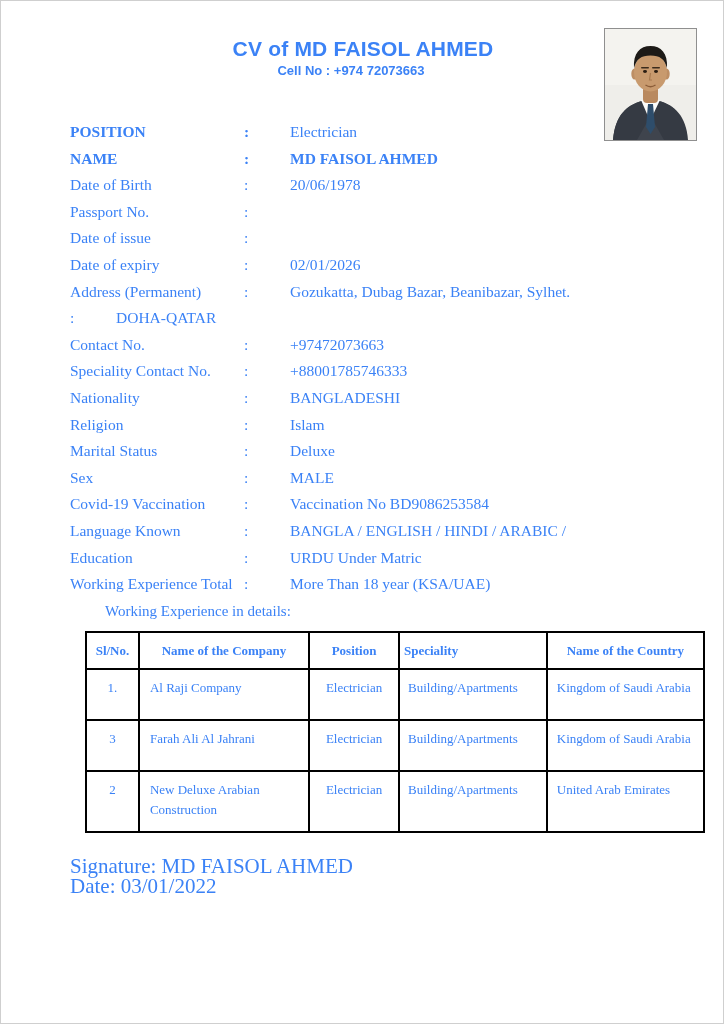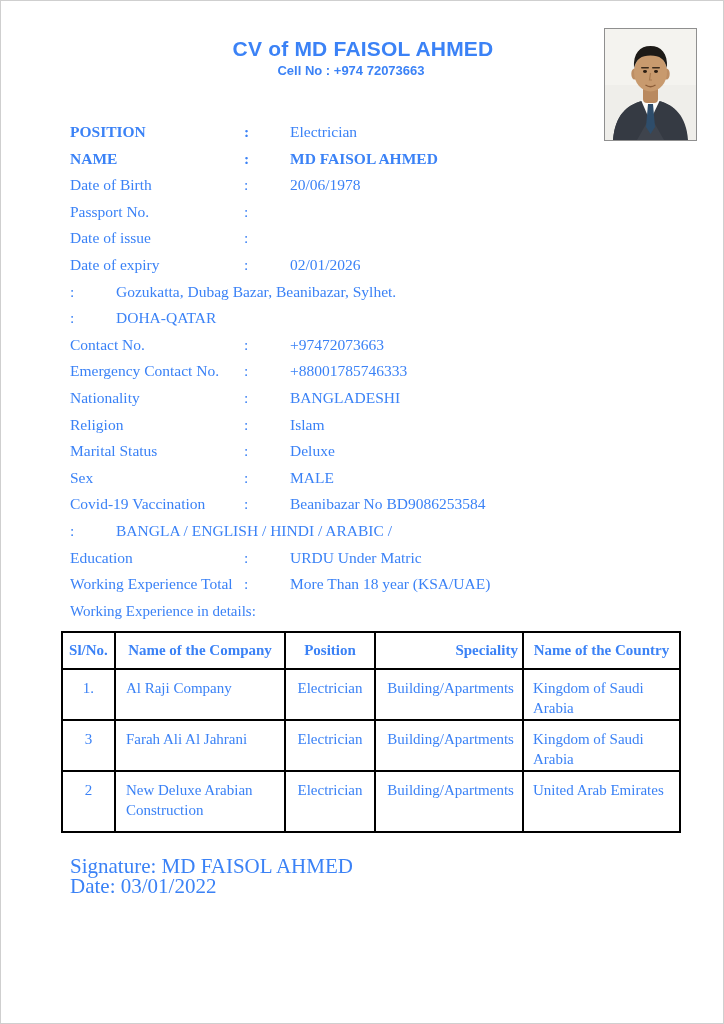--- a/index.html
+++ b/index.html
@@ -41,46 +41,46 @@
     height:26.6px;
     font-size:15.5px;
     line-height:20px;
     align-items:flex-start;
   }
   .f-label{width:174px;flex:none;}
   .f-colon{width:46px;flex:none;}
   .f-value{flex:1;}
   .bold{font-weight:bold;}
   .details-heading{
-    height:26.6px;font-size:15px;line-height:20px;
+    height:26.6px;font-size:15px;line-height:20px;margin-left:35px;
   }
   .exp-table{
-    position:absolute;left:60px;top:630px;width:620px;
+    position:absolute;left:84px;top:630px;width:620px;
     border-collapse:collapse;
-    font-size:15px;
+    font-size:13px;
   }
   .exp-table th,.exp-table td{
     border:2px solid #000;
     box-sizing:border-box;
   }
   .exp-table th{
     font-weight:bold;text-align:center;
     height:37px;padding:0 4px;
   }
   .exp-table td{
     vertical-align:top;
     padding:8px 8px 0 8px;
     line-height:20px;
   }
   .exp-table tbody tr{height:51px;}
   .exp-table tbody tr:nth-child(3){height:61px;}
   .exp-table .col0{width:53px;text-align:center;}
   .exp-table .col1{width:171px;text-align:left;padding-left:10px;}
   .exp-table .col2{width:90px;text-align:center;}
-  .exp-table .col3{width:148px;text-align:right;}
+  .exp-table .col3{width:148px;text-align:left;}
   .exp-table .col4{width:158px;text-align:left;padding-left:9px;}
   .exp-table thead .col0,.exp-table thead .col1,.exp-table thead .col4{text-align:center;padding-left:4px;}
   .footer-block{
     position:absolute;left:69px;top:856px;
     font-size:21px;line-height:19.5px;
   }
 </style>
 </head>
 <body>
 
@@ -146,34 +146,35 @@
       <div class="f-row">
         <div class="f-label">Date of issue</div>
         <div class="f-colon">:</div>
       </div>
       <div class="f-row">
         <div class="f-label">Date of expiry</div>
         <div class="f-colon">:</div>
         <div class="f-value">02/01/2026</div>
       </div>
       <div class="f-row">
+        <div class="f-label">Address (Permanent)</div>
         <div class="f-colon">:</div>
         <div class="f-value">Gozukatta, Dubag Bazar, Beanibazar, Sylhet.</div>
       </div>
       <div class="f-row">
         <div class="f-colon">:</div>
         <div class="f-value">DOHA-QATAR</div>
       </div>
       <div class="f-row">
         <div class="f-label">Contact No.</div>
         <div class="f-colon">:</div>
         <div class="f-value">+97472073663</div>
       </div>
       <div class="f-row">
-        <div class="f-label">Emergency Contact No.</div>
+        <div class="f-label">Speciality Contact No.</div>
         <div class="f-colon">:</div>
         <div class="f-value">+88001785746333</div>
       </div>
       <div class="f-row">
         <div class="f-label">Nationality</div>
         <div class="f-colon">:</div>
         <div class="f-value">BANGLADESHI</div>
       </div>
       <div class="f-row">
         <div class="f-label">Religion</div>
@@ -186,23 +187,24 @@
         <div class="f-value">Deluxe</div>
       </div>
       <div class="f-row">
         <div class="f-label">Sex</div>
         <div class="f-colon">:</div>
         <div class="f-value">MALE</div>
       </div>
       <div class="f-row">
         <div class="f-label">Covid-19 Vaccination</div>
         <div class="f-colon">:</div>
-        <div class="f-value">Beanibazar No BD9086253584</div>
-      </div>
-      <div class="f-row">
+        <div class="f-value">Vaccination No BD9086253584</div>
+      </div>
+      <div class="f-row">
+        <div class="f-label">Language Known</div>
         <div class="f-colon">:</div>
         <div class="f-value">BANGLA / ENGLISH / HINDI / ARABIC /</div>
       </div>
       <div class="f-row">
         <div class="f-label">Education</div>
         <div class="f-colon">:</div>
         <div class="f-value">URDU Under Matric</div>
       </div>
       <div class="f-row">
         <div class="f-label">Working Experience Total</div>

